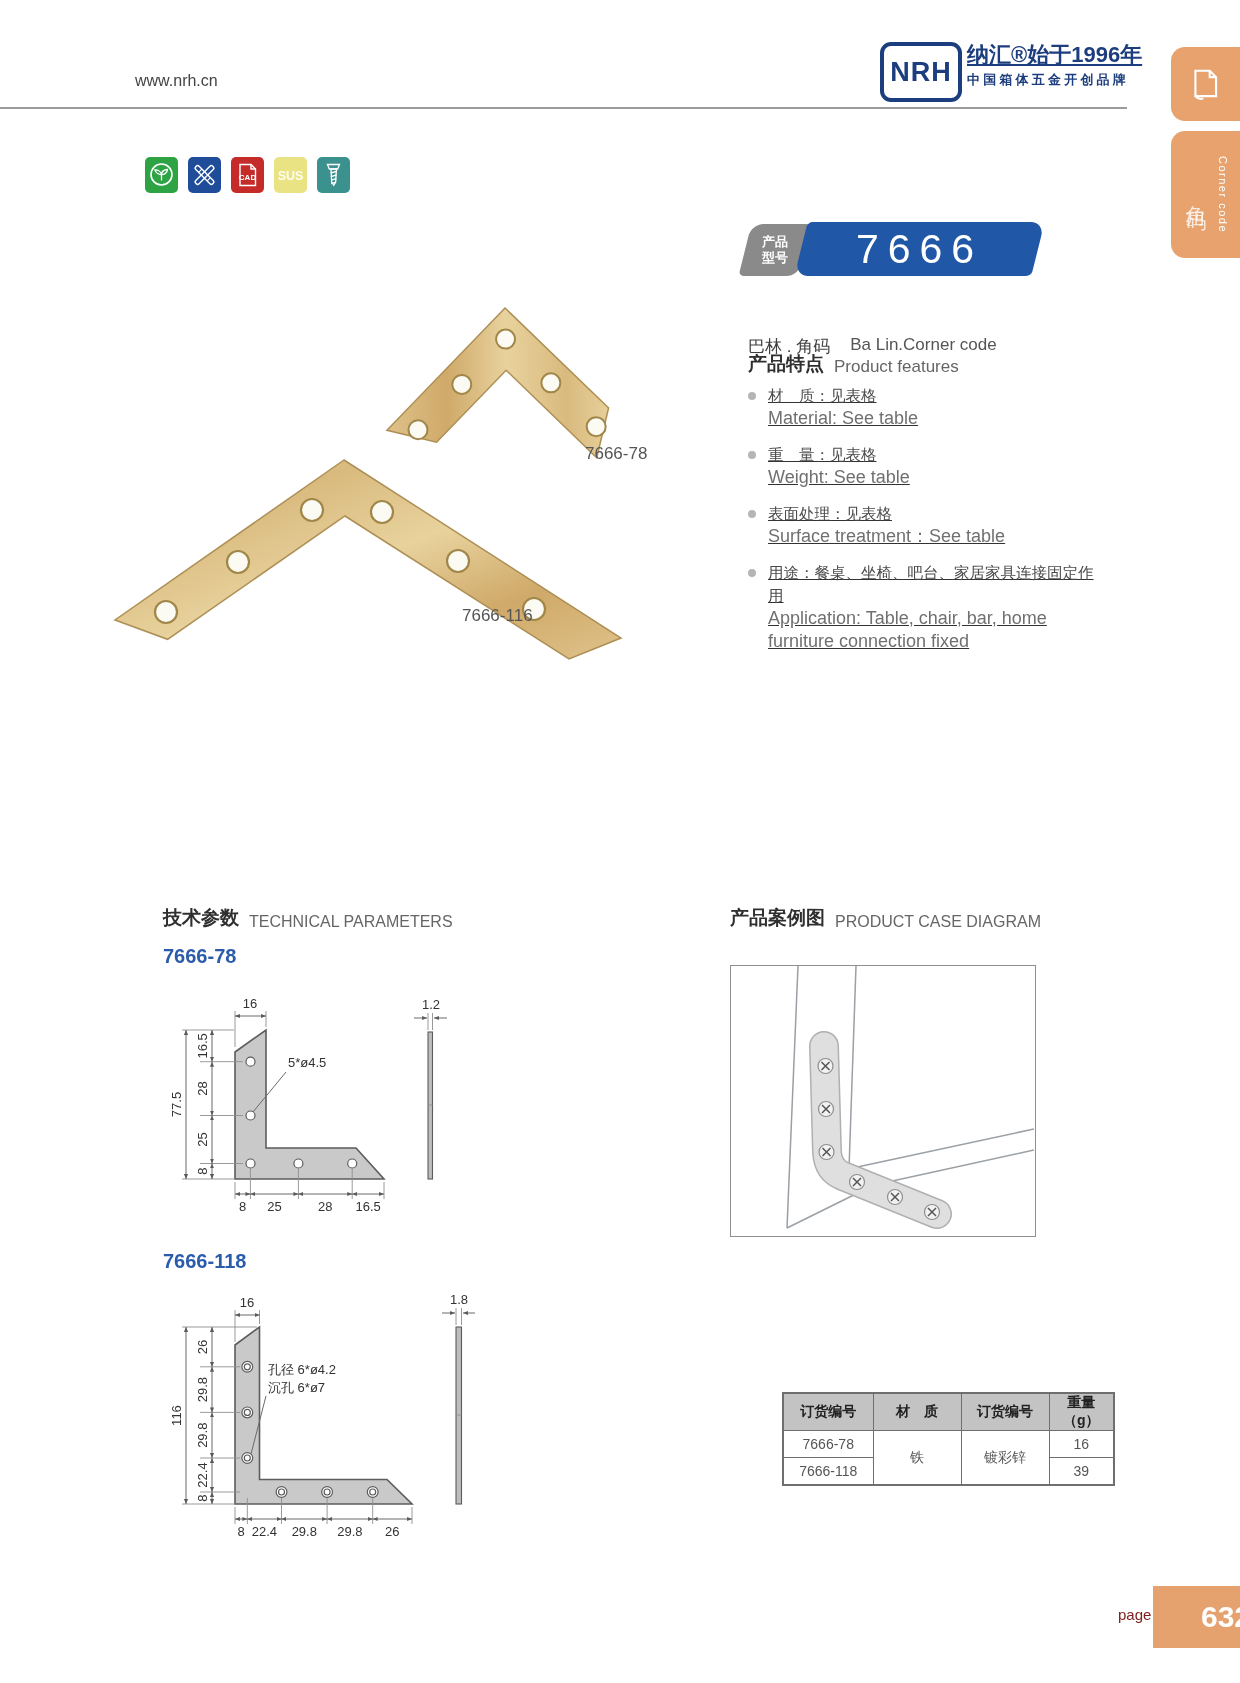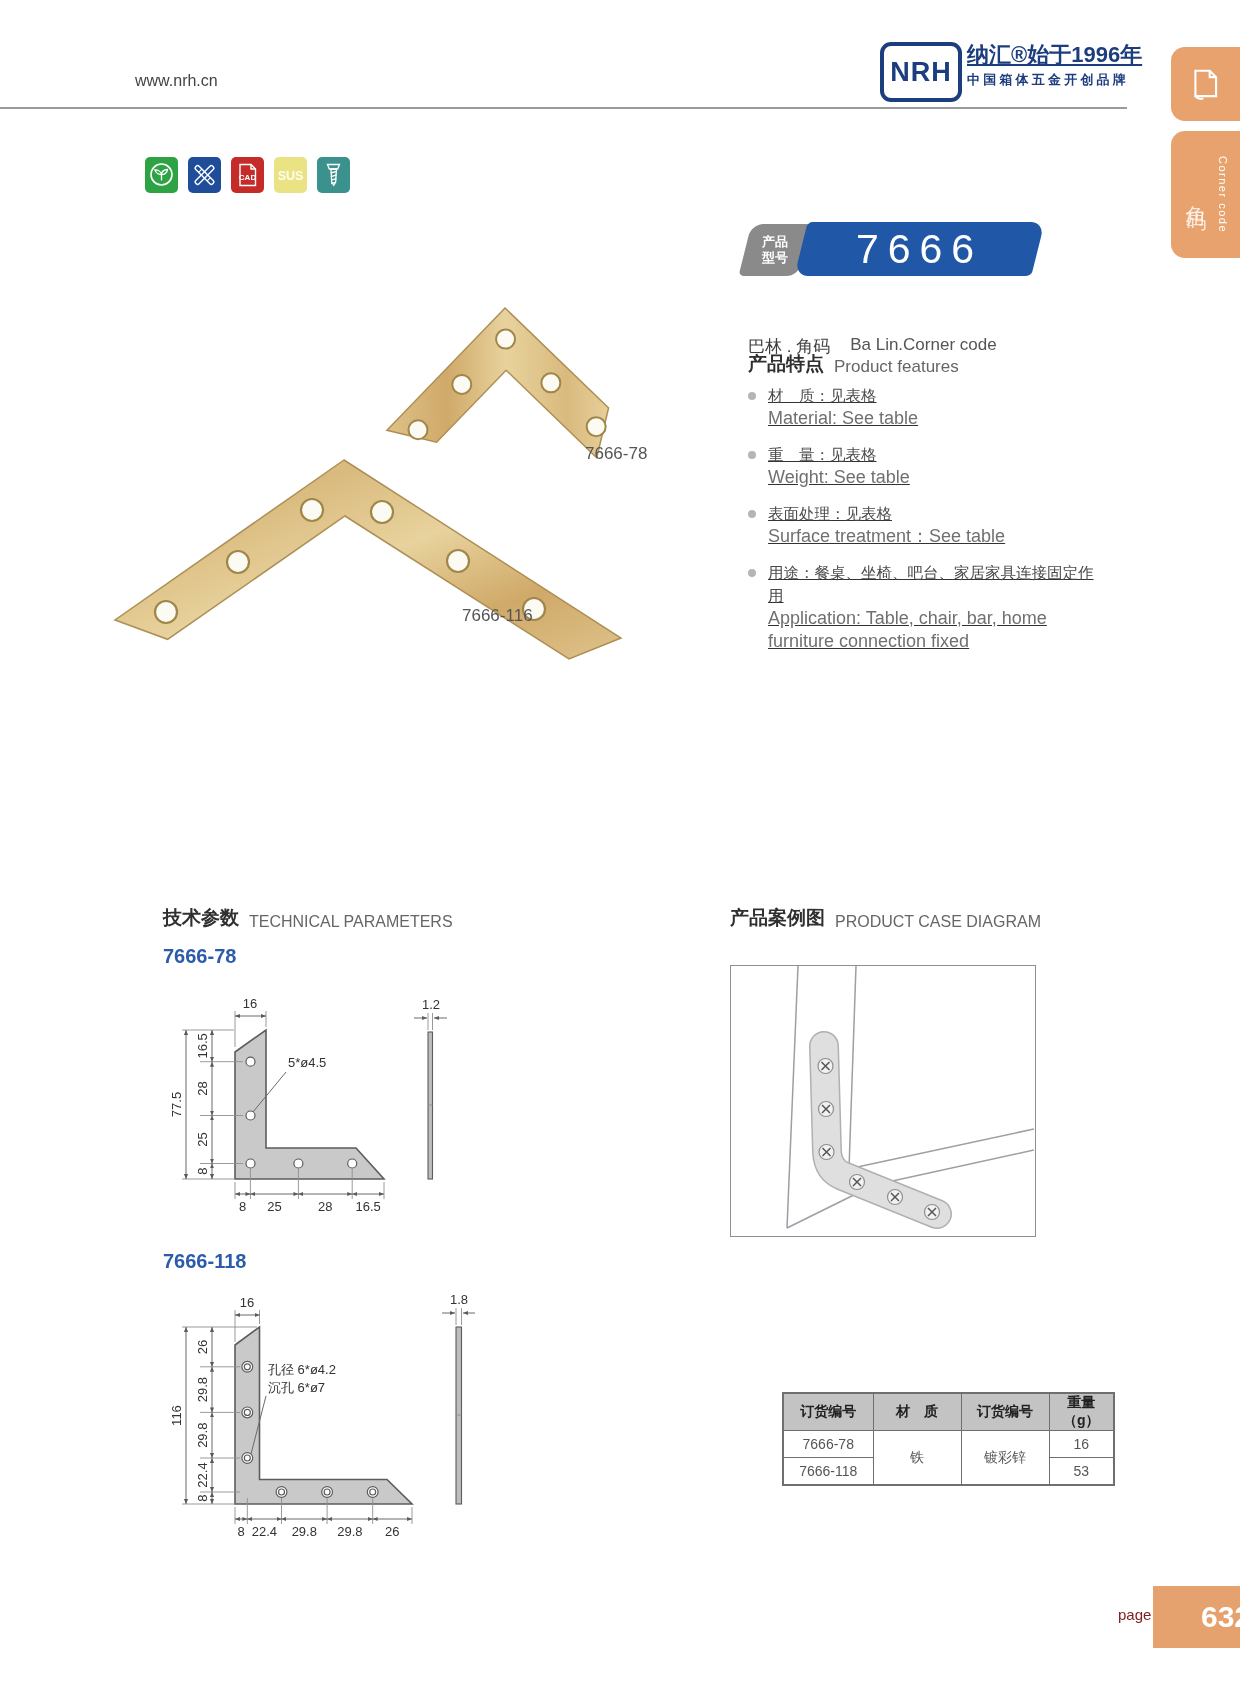--- a/index.html
+++ b/index.html
@@ -421,21 +421,21 @@
       <th>重量（g）</th>
     </tr>
     <tr>
       <td>7666-78</td>
       <td rowspan="2">铁</td>
       <td rowspan="2">镀彩锌</td>
       <td>16</td>
     </tr>
     <tr>
       <td>7666-118</td>
-      <td>53</td>
+      <td>39</td>
     </tr>
   </tbody>
     </table>
 
   <div class="abs pageword">page</div>
   <div class="abs pagebox">
     <span class="pagenum">632</span>
   </div>
 
 </div>

